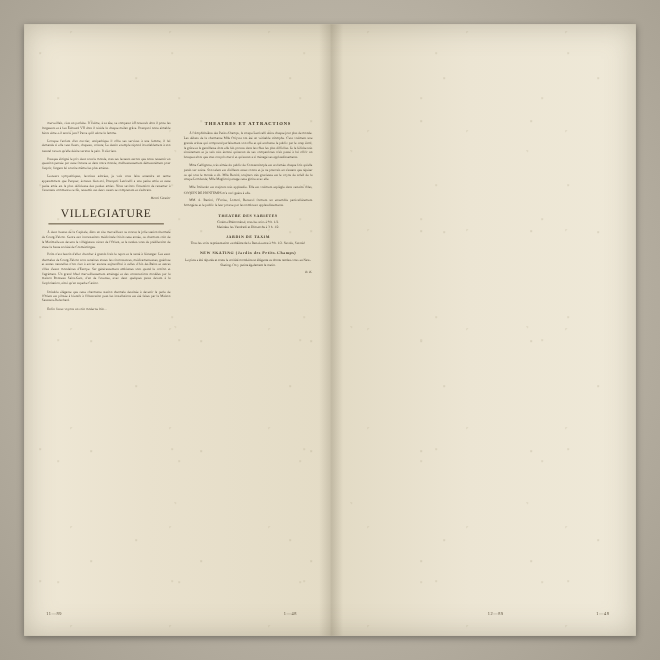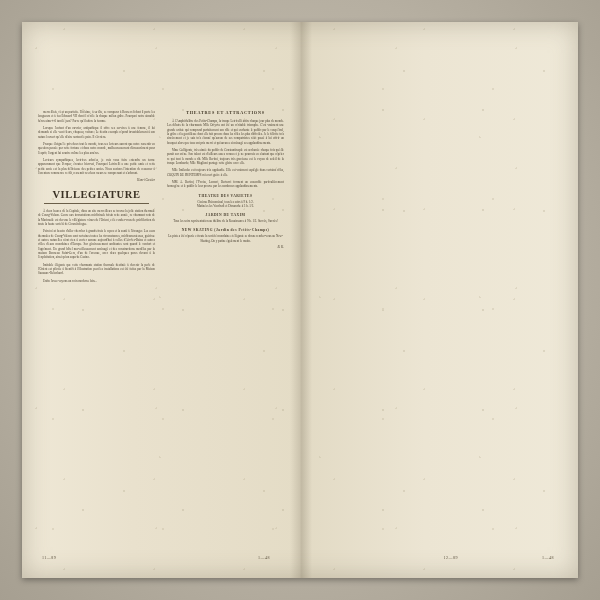--- a/index.html
+++ b/index.html
@@ -60,21 +60,21 @@
     font-family:"Liberation Serif", serif;
   }
   .txt p{margin:0 0 3px 0;text-indent:5px;}
   .sig{text-align:right;font-style:italic;font-size:3.2px;margin-top:2px;color:#4a4031;}
   .secthead{
     font-size:4.2px;letter-spacing:.8px;text-align:center;color:#403625;
     margin:0 0 4px 0;font-weight:bold;
   }
   .bigtitle{
     text-align:center;font-size:10.5px;letter-spacing:.6px;color:#3a3124;
-    margin:6px 0 3px 0;font-family:"Liberation Serif", serif;font-weight:bold;
+    margin:6px 0 3px 0;font-family:"Liberation Serif", serif;font-weight:normal;
   }
   .rule{height:1px;background:#6b5f49;margin:2px 6px 5px 6px;}
   .subhead{
     font-size:3.6px;letter-spacing:.5px;text-align:center;color:#463c2c;
     margin:5px 0 2px 0;font-weight:bold;
   }
   .smallcenter{font-size:3.1px;text-align:center;color:#4a4031;line-height:4.2px;}
 
   .folio{
     position:absolute;bottom:18px;font-size:4px;color:#5a4f3c;letter-spacing:.5px;

